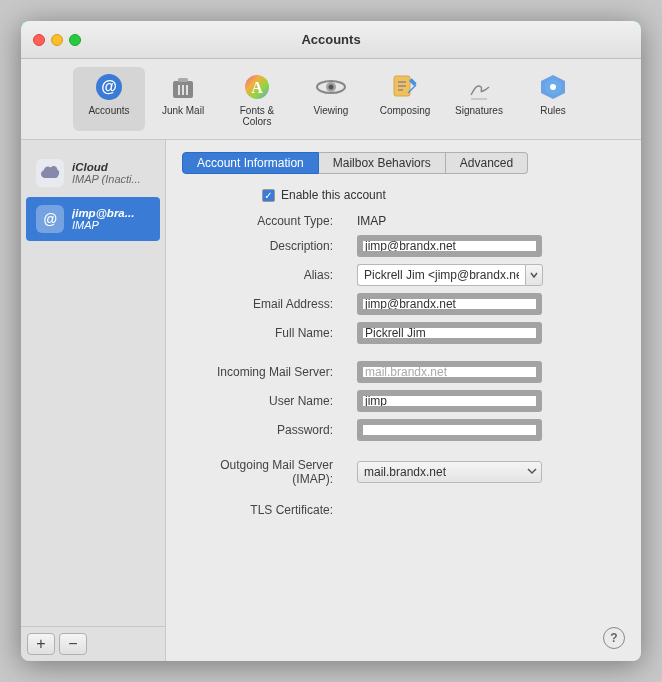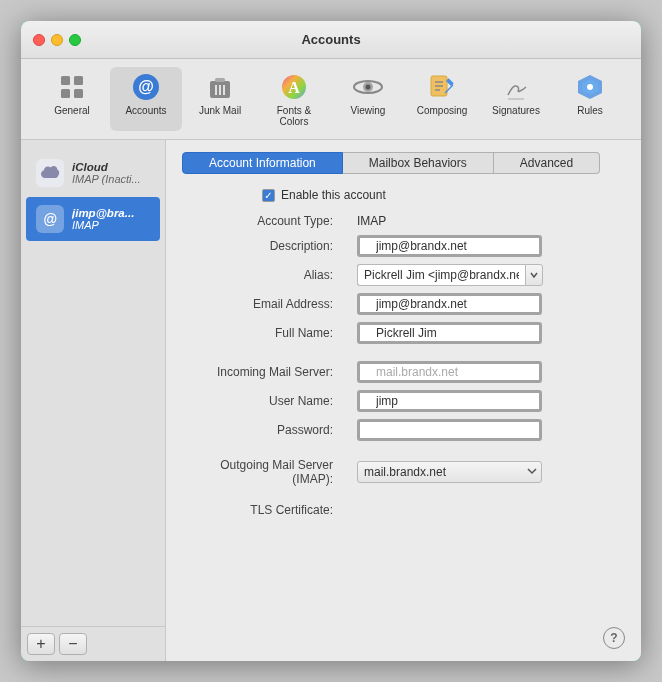--- a/index.html
+++ b/index.html
@@ -215,21 +215,21 @@
       background: #ebebeb;
     }
 
     
     .tab-bar {
       display: flex;
       margin-bottom: 14px;
     }
 
     .tab {
-      padding: 3px 26px;
+      padding: 3px 14px;
       font-size: 12px;
       border: 1px solid #b0b0b0;
       cursor: pointer;
       background: #e0e0e0;
       color: #333;
     }
 
     .tab:first-child {
       border-radius: 4px 0 0 4px;
     }
@@ -295,24 +295,24 @@
       padding-right: 24px;
     }
 
     .form-value {
       font-size: 12px;
       color: #333;
     }
 
     .form-input {
       height: 22px;
-      border: 3px solid #a3a3a3;
+      border: 6px solid #a3a3a3;
       border-radius: 3px;
       background: white;
-      padding: 0 16px;
+      padding: 0 2px;
       font-size: 12px;
       color: #333;
       width: 185px;
       outline: none;
     }
 
     .form-input::placeholder {
       color: #aaa;
     }
 
@@ -413,31 +413,20 @@
   <div class="titlebar">
     <div class="traffic-lights">
       <div class="traffic-light tl-close"></div>
       <div class="traffic-light tl-min"></div>
       <div class="traffic-light tl-max"></div>
     </div>
     <span class="titlebar-title">Accounts</span>
   </div>
 
   <div class="toolbar">
-    <div class="toolbar-item">
-      <div class="toolbar-icon">
-        <svg width="28" height="28" viewBox="0 0 28 28" fill="none">
-          <rect x="3" y="3" width="9" height="9" rx="1.5" fill="#888"></rect>
-          <rect x="16" y="3" width="9" height="9" rx="1.5" fill="#888"></rect>
-          <rect x="3" y="16" width="9" height="9" rx="1.5" fill="#888"></rect>
-          <rect x="16" y="16" width="9" height="9" rx="1.5" fill="#888"></rect>
-        </svg>
-      </div>
-      <span class="toolbar-label">General</span>
-    </div>
 
     <div class="toolbar-item active">
       <div class="toolbar-icon">
         <svg width="30" height="30" viewBox="0 0 30 30">
           <circle cx="15" cy="15" r="13" fill="#3a7bd5"></circle>
           <text x="15" y="20" text-anchor="middle" font-size="16" font-weight="bold" fill="white" font-family="Helvetica">@</text>
         </svg>
       </div>
       <span class="toolbar-label">Accounts</span>
     </div>

